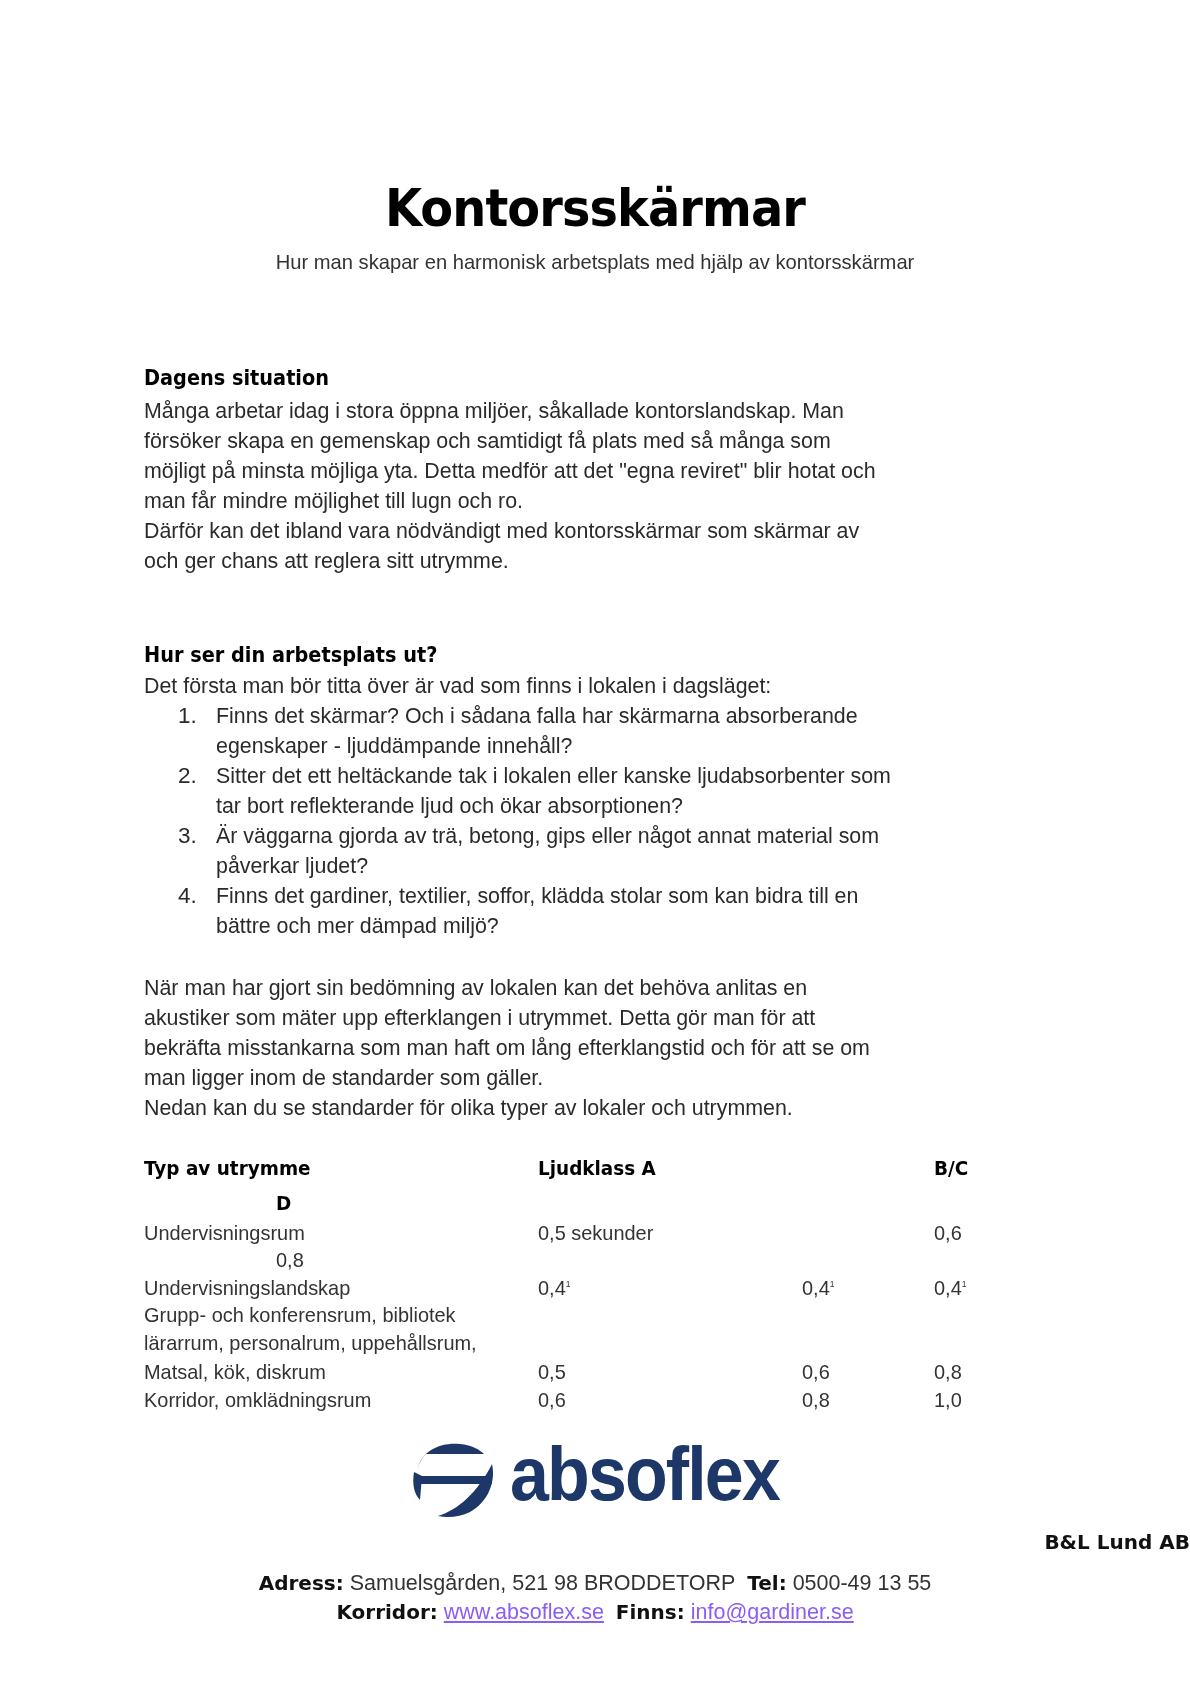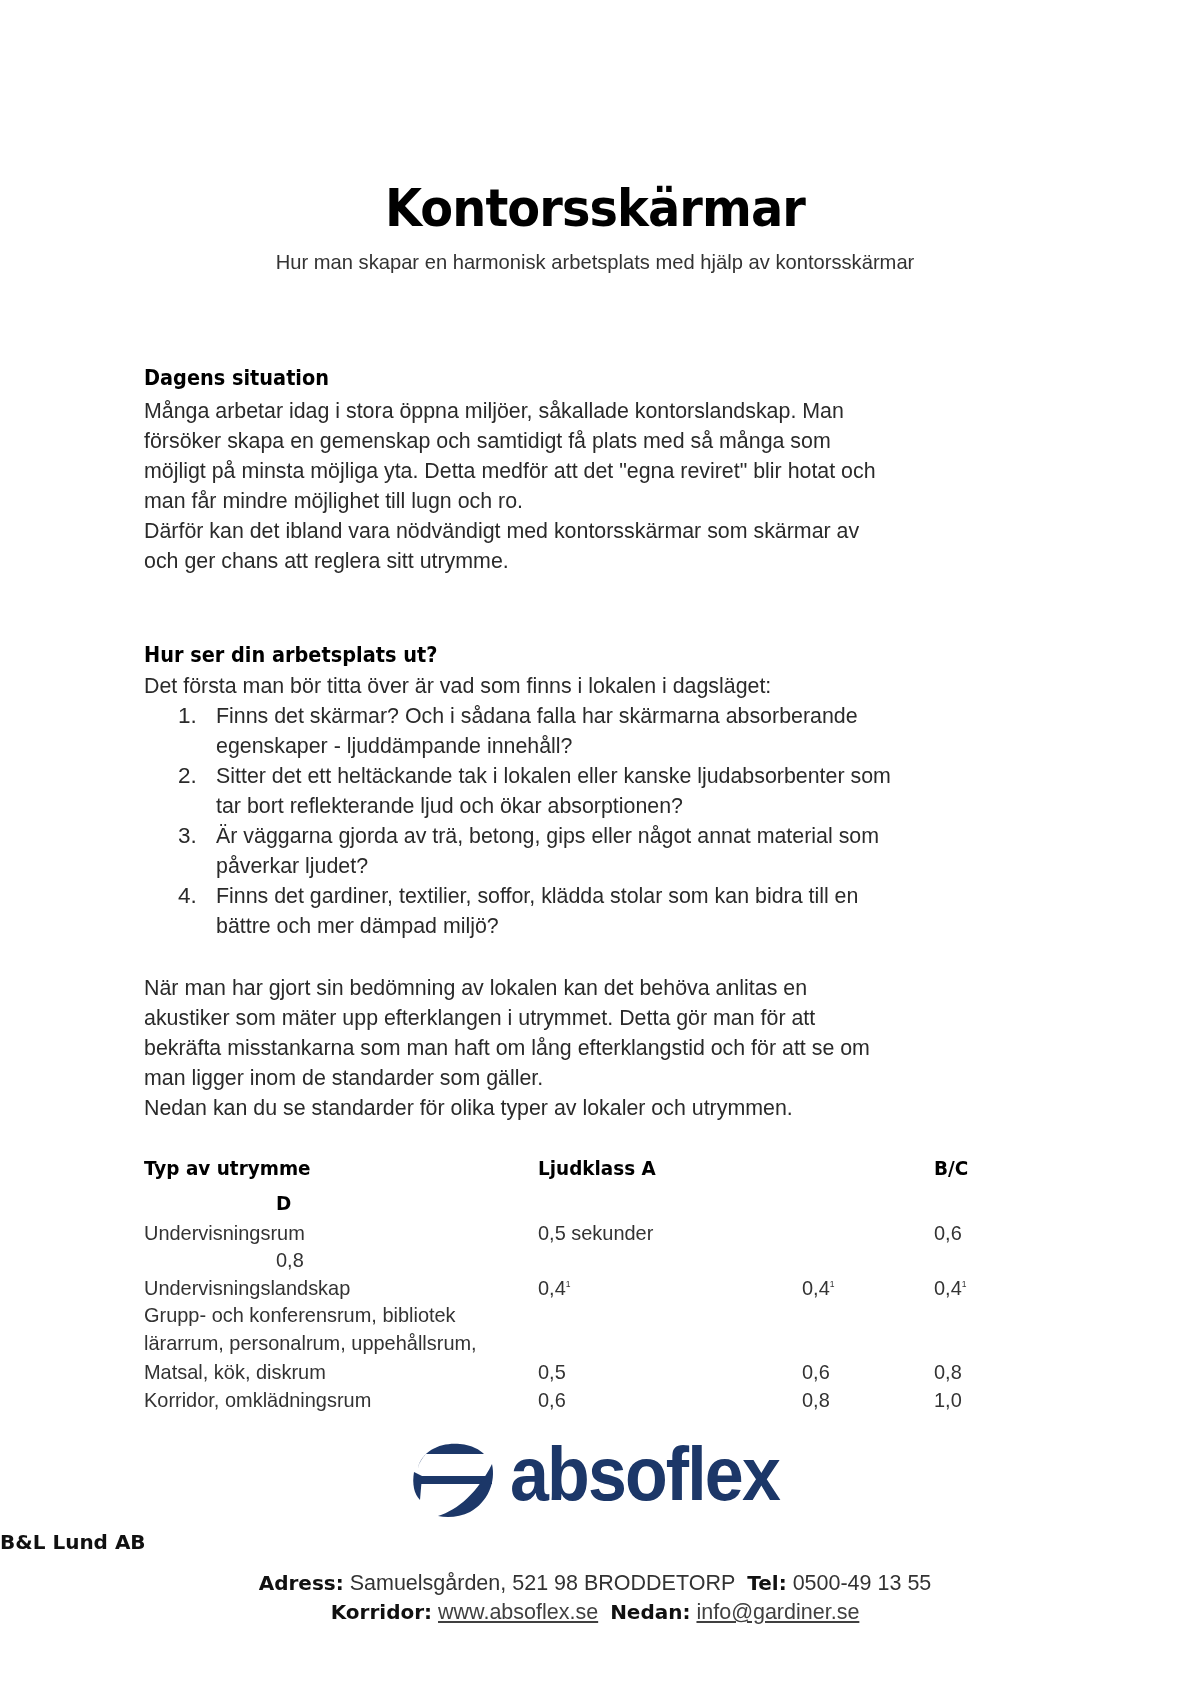--- a/index.html
+++ b/index.html
@@ -18,25 +18,25 @@
   .li-num { left: 178px; font-size: 22.5px; color: #2a2a2a; }
   .li-line { left: 216px; font-size: 22.5px; color: #2a2a2a; transform-origin: left center; transform: scaleX(0.95); }
   .th { font-family: "DejaVu Sans", sans-serif; font-weight: bold; font-size: 20px; color: #000;
         transform-origin: left center; transform: scaleX(0.92); }
   .td { font-size: 21px; color: #333; transform-origin: left center; transform: scaleX(0.95); }
   .sup { font-size: 9px; vertical-align: super; }
   .logo-wrap { left: 408px; top: 1438px; width: 380px; height: 84px; }
   .logo-text { position: absolute; left: 102px; top: -6px; font-family: "Liberation Sans", sans-serif;
                font-weight: bold; font-size: 76px; letter-spacing: -2px; color: #1c3768; line-height: 84px;
                transform-origin: left center; transform: scaleX(0.92); }
-  .company { left: 0; width: 1190px; text-align: left; top: 1530px; font-family: "DejaVu Sans", sans-serif;
+  .company { left: 0; width: 1190px; text-align: right; top: 1530px; font-family: "DejaVu Sans", sans-serif;
              font-weight: bold; font-size: 20px; color: #111; }
   .footer-line { left: 0; width: 1190px; text-align: center; font-size: 21.5px; color: #333; }
   .footer-line b { font-family: "DejaVu Sans", sans-serif; font-weight: bold; color: #111; font-size: 20px; }
-  .link { color: #404040; text-decoration: underline; }
+  .link { color: #8b5cf6; text-decoration: underline; }
 </style>
 </head>
 <body>
 
 <div class="abs title">Kontorsskärmar</div>
 <div class="abs subtitle">Hur man skapar en harmonisk arbetsplats med hjälp av kontorsskärmar</div>
 
 <div class="abs h2" style="top:366px;">Dagens situation</div>
 <div class="abs body-line" style="top:398px;">Många arbetar idag i stora öppna miljöer, såkallade kontorslandskap. Man</div>
 <div class="abs body-line" style="top:428px;">försöker skapa en gemenskap och samtidigt få plats med så många som</div>
@@ -115,15 +115,15 @@
 <div class="abs company">B&amp;L Lund AB</div>
 <div class="abs footer-line" style="top:1571px;">
   <b>Adress:</b>
   <span>Samuelsgården, 521 98 BRODDETORP</span>&nbsp;
   <b>Tel:</b>
   <span>0500-49 13 55</span>
 </div>
 <div class="abs footer-line" style="top:1600px;">
   <b>Korridor:</b>
   <span class="link">www.absoflex.se</span>&nbsp;
-  <b>Nedan:</b>
+  <b>Finns:</b>
   <span class="link">info@gardiner.se</span>
 </div>
 
 </body></html>

